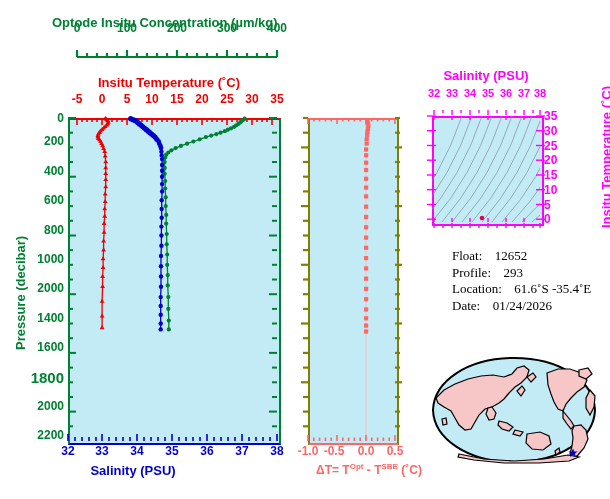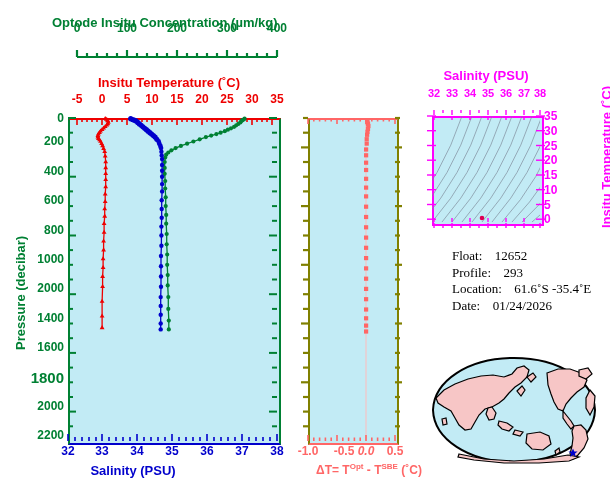--- a/index.html
+++ b/index.html
@@ -509,22 +509,22 @@
       <rect x="56.0" y="189.4" width="4.2" height="4.2"></rect>
       <rect x="56.0" y="198.2" width="4.2" height="4.2"></rect>
       <rect x="56.0" y="205.5" width="4.2" height="4.2"></rect>
       <rect x="56.0" y="211.4" width="4.2" height="4.2"></rect>
     </g>
   </svg>
 </div>
 
 <div class="abs" style="left:308px;top:445px;width:87px;height:16px;">
   <span class="abs lbl c-salmon txt" style="left:0px;top:0;transform:translateX(-50%);font-size:12px;">-1.0</span>
-  <span class="abs lbl c-salmon txt" style="left:36px;top:0;transform:translateX(-50%);font-size:12px;">-0.5</span>
-  <span class="abs lbl c-salmon txt" style="left:58px;top:0;transform:translateX(-50%);font-size:12px;font-style:italic;">0.0</span>
+  <span class="abs lbl c-salmon txt" style="left:26px;top:0;transform:translateX(-50%);font-size:12px;">-0.5</span>
+  <span class="abs lbl c-salmon txt" style="left:58px;top:0;transform:translateX(-50%);font-size:12px;">0.0</span>
   <span class="abs lbl c-salmon txt" style="left:87px;top:0;transform:translateX(-50%);font-size:12px;">0.5</span>
 </div>
 <div class="abs lbl c-salmon txt" style="left:369px;top:463px;transform:translateX(-50%);font-size:12px;">
   <span>ΔT= T</span><sup style="font-size:8px;">Opt</sup><span> - T</span><sup style="font-size:8px;">SBE</sup><span> (˚C)</span>
 </div>
 
 <div class="abs lbl c-magenta txt" style="left:486px;top:69px;transform:translateX(-50%);font-size:13px;">Salinity (PSU)</div>
 
 <div class="abs" style="left:432px;top:88px;width:108px;height:14px;">
   <span class="abs lbl c-magenta txt" style="left:2px;top:0;transform:translateX(-50%);font-size:11px;">32</span>

